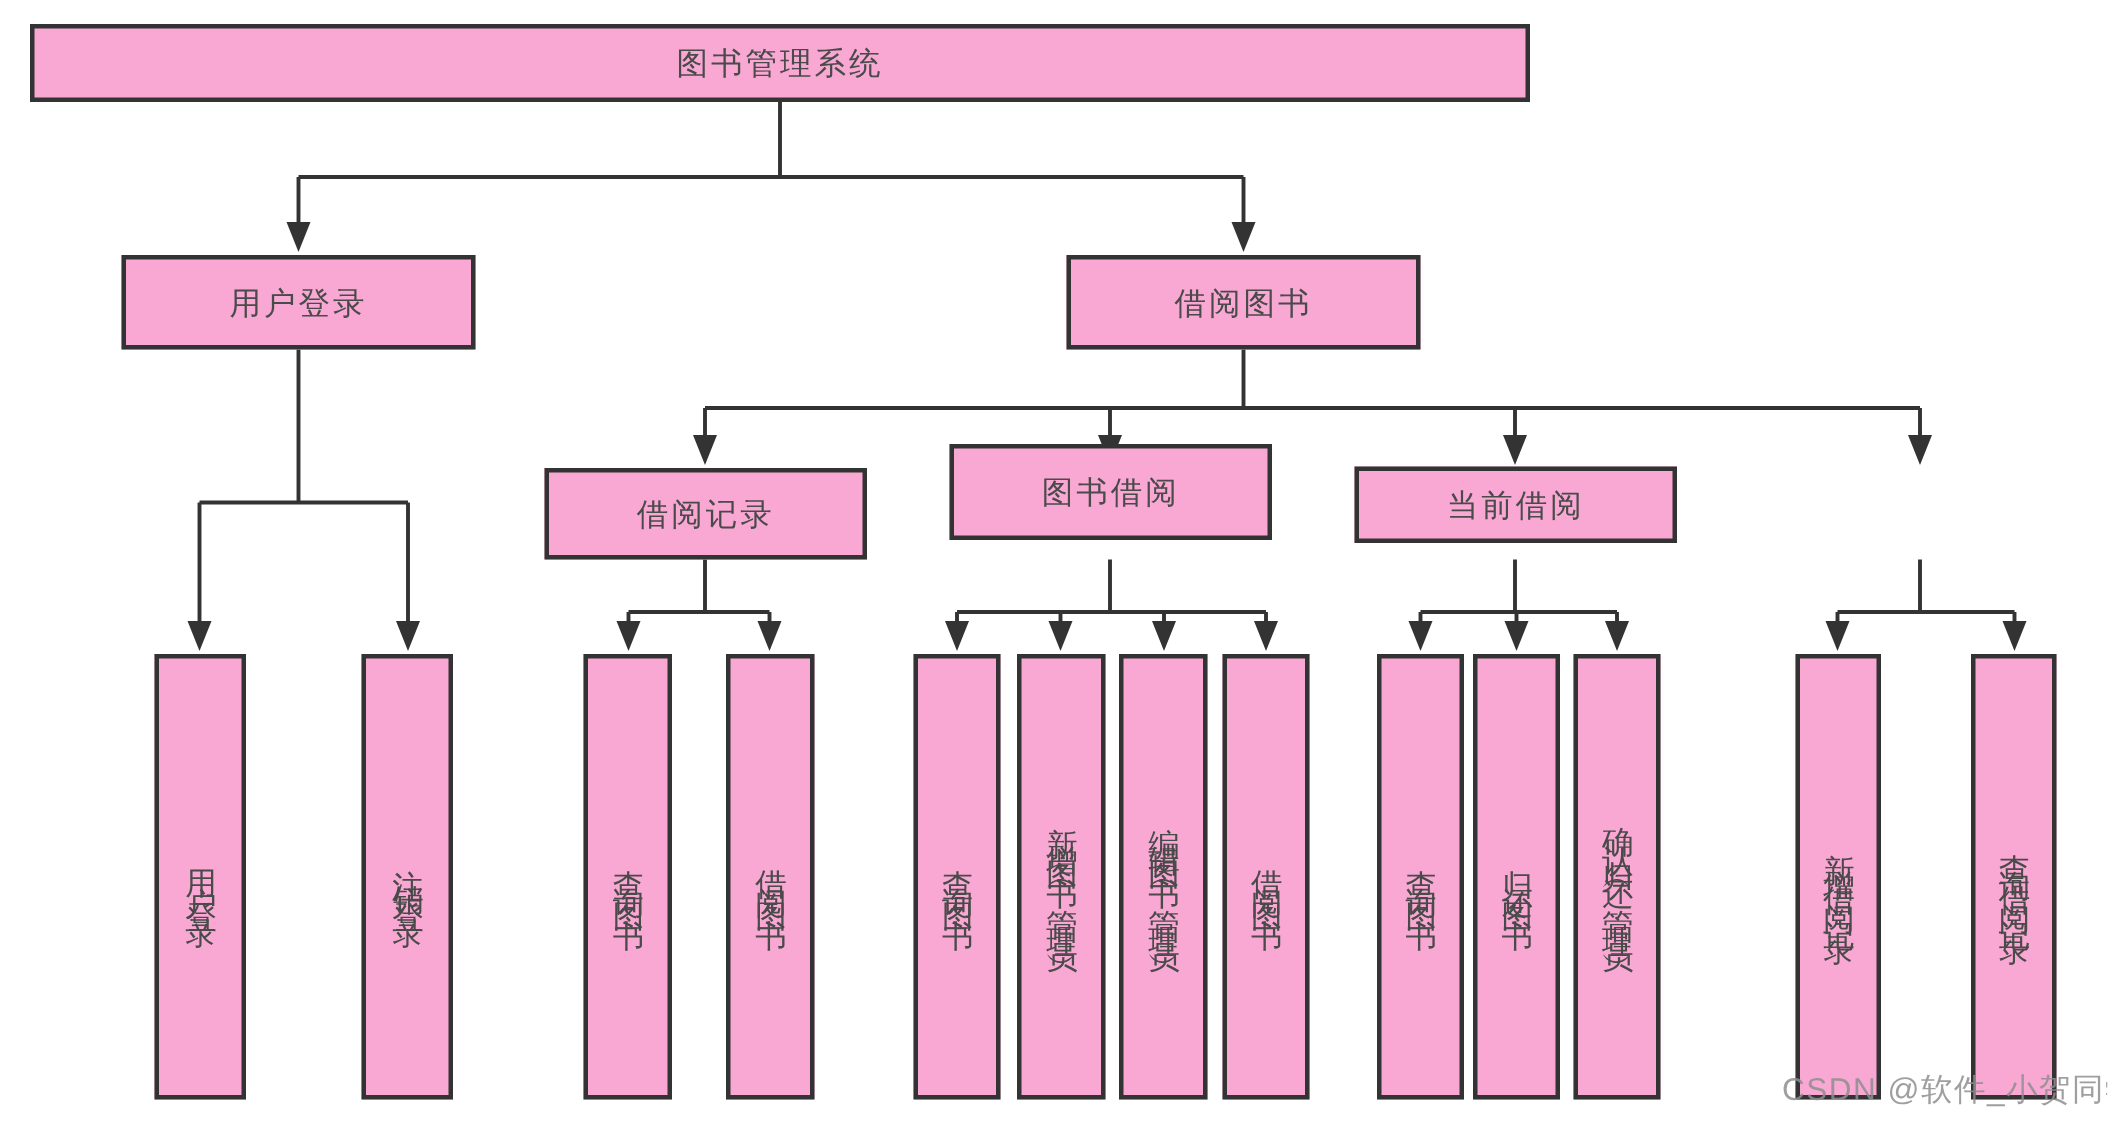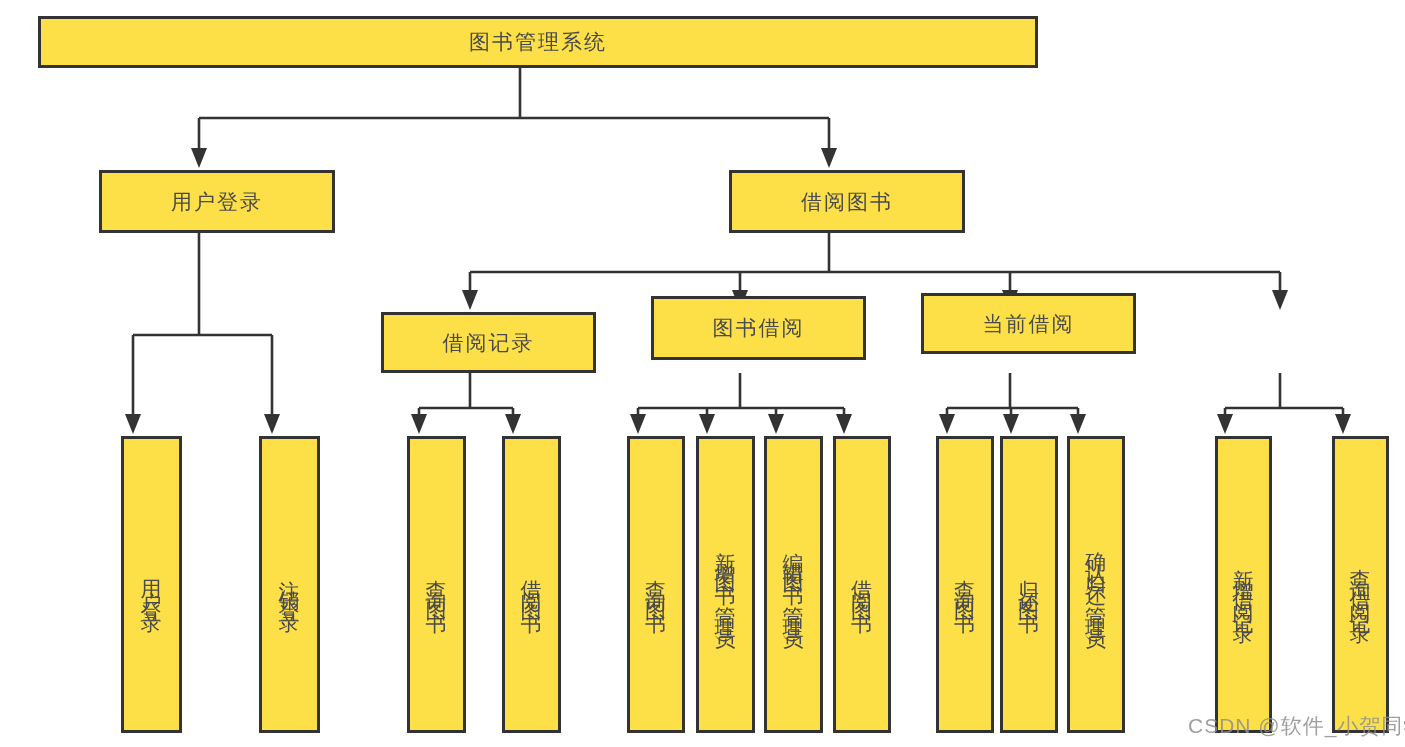--- a/index.html
+++ b/index.html
@@ -32,29 +32,28 @@
     fill: none;
   }
   svg.connectors .tri {
     fill: var(--line);
     stroke: none;
   }
 
   .node {
     position: absolute;
     border: 3px solid var(--line);
-    background: #fde047;
+    background: #f9a8d4;
     display: flex;
     align-items: center;
     justify-content: center;
     color: var(--text);
     z-index: 2;
     font-size: 21px;
     letter-spacing: 2px;
-    margin-left: 18px;
   }
   .node.h span { white-space: nowrap; }
   .node.v span {
     writing-mode: vertical-rl;
     letter-spacing: 11px;
     line-height: 1;
     max-height: 292px;
   }
 
   .watermark {
@@ -146,21 +145,21 @@
   <div class="node h" style="left:711px;top:170px;width:236px;height:63px">
     <span>借阅图书</span>
   </div>
 
   <div class="node h" style="left:363px;top:312px;width:215px;height:61px">
     <span>借阅记录</span>
   </div>
   <div class="node h" style="left:633px;top:296px;width:215px;height:64px">
     <span>图书借阅</span>
   </div>
-  <div class="node h" style="left:903px;top:293px;width:215px;height:61px">
+  <div class="node h" style="left:903px;top:311px;width:215px;height:51px">
     <span>当前借阅</span>
   </div>
 
   <div class="node v" style="left:103px;top:436px;width:61px;height:297px">
     <span>用户登录</span>
   </div>
   <div class="node v" style="left:241px;top:436px;width:61px;height:297px">
     <span>注销登录</span>
   </div>
 

